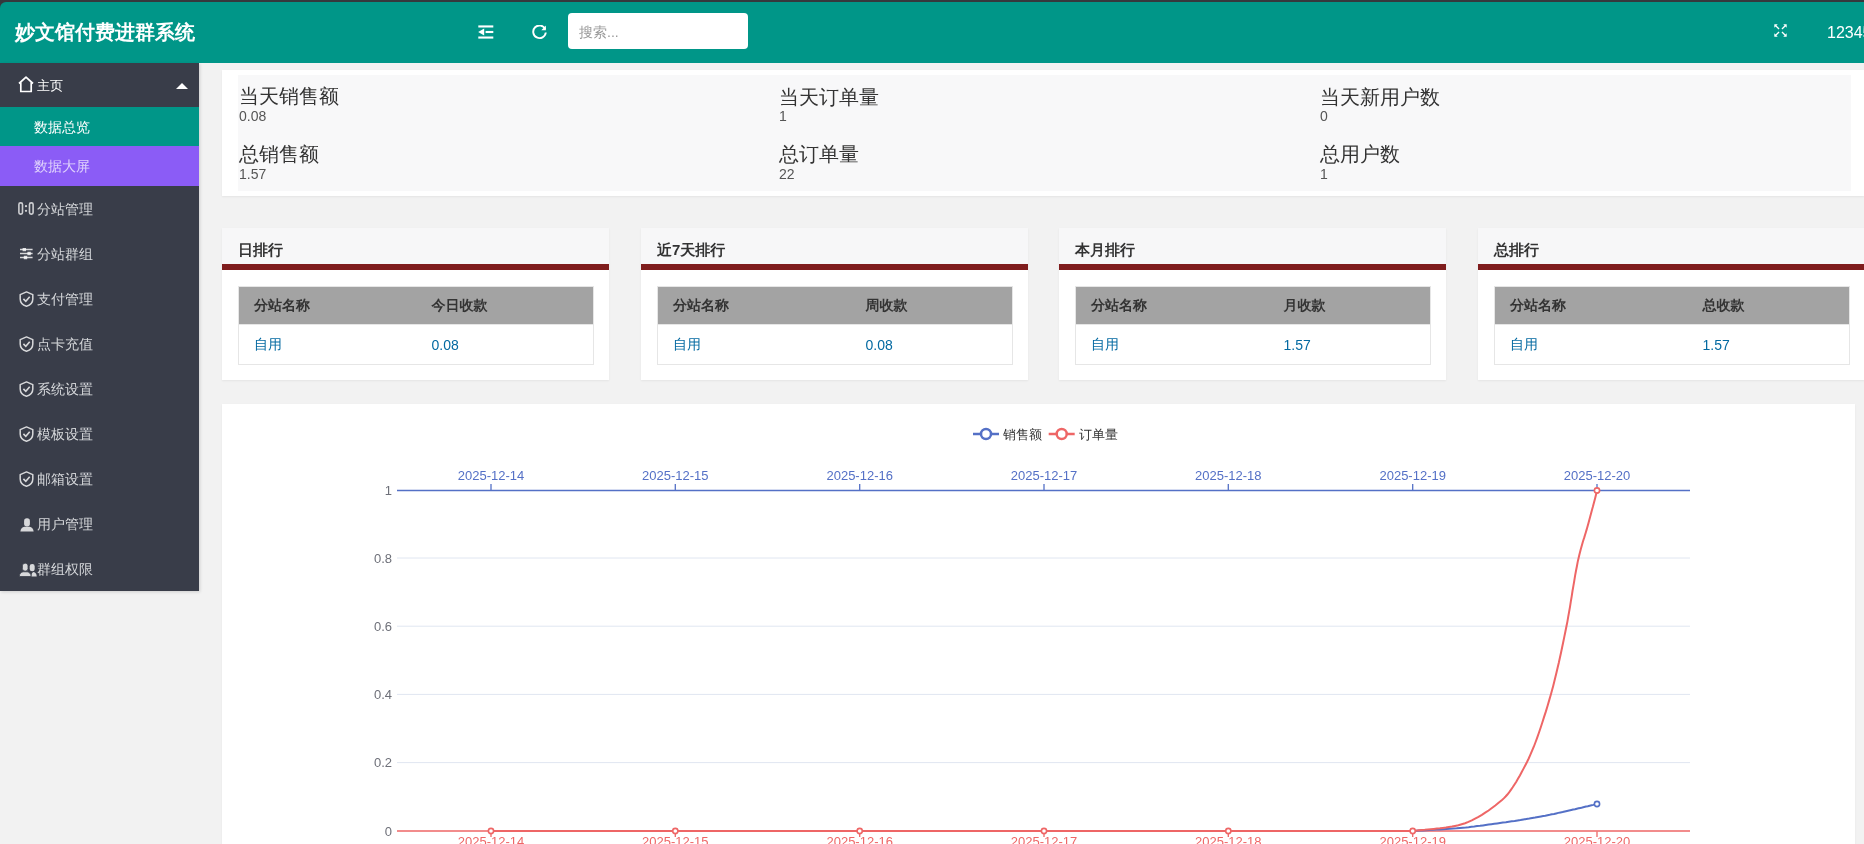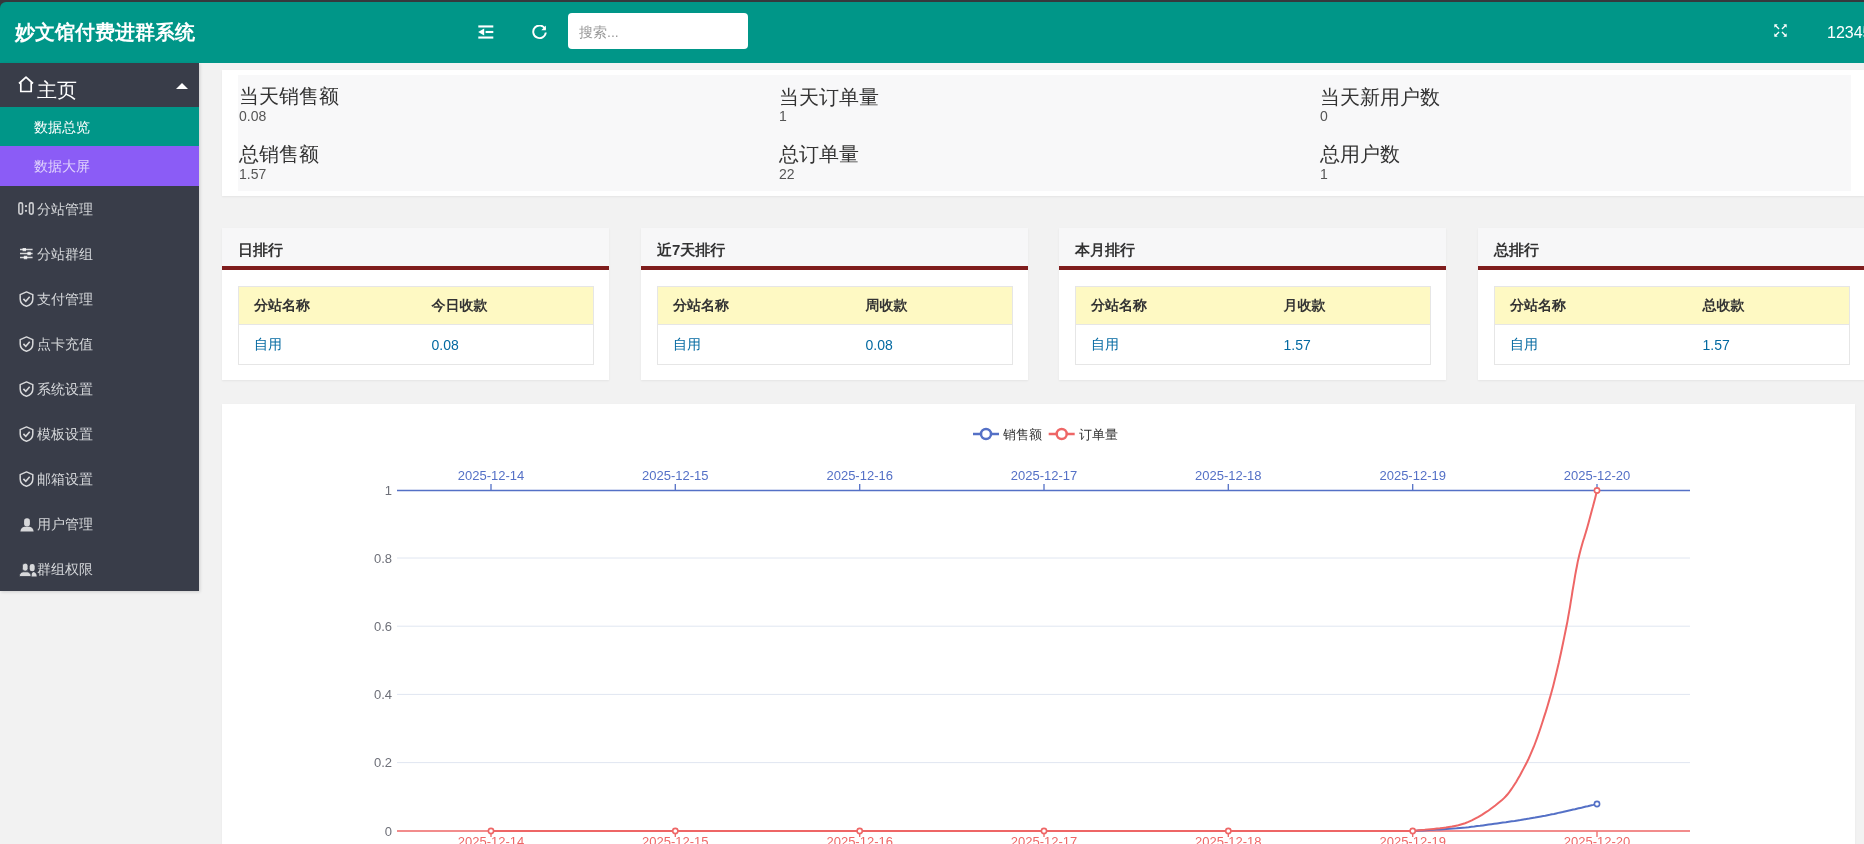--- a/index.html
+++ b/index.html
@@ -11,35 +11,35 @@
 #title { position:absolute; left:15px; top:17px; font-size:20px; font-weight:bold; color:#fff; }
 #search { position:absolute; left:568px; top:11px; width:180px; height:36px; background:#fff; border-radius:4px; }
 #search span { position:absolute; left:11px; top:11px; font-size:14px; color:#999; }
 #fsnum { position:absolute; left:1827px; top:22px; font-size:16px; color:#fff; }
 
 #side { position:absolute; top:63px; left:0; width:199px; height:528px; background:#393d49; box-shadow:1px 1px 3px rgba(0,0,0,.15); }
 .mi { position:absolute; left:0; width:199px; height:45px; font-size:14px; color:#d6d8db; }
 .mi .txt { position:absolute; left:37px; top:50%; margin-top:-8px; }
 .sub { position:absolute; left:0; width:199px; background:#8b5cf6; color:rgba(255,255,255,.72); font-size:14px; }
 .sub .txt { position:absolute; left:34px; top:50%; margin-top:-8px; }
-#homerow { position:absolute; left:0; top:0; width:217px; height:44px; color:#fff; font-size:20px; }
+#homerow { position:absolute; left:0; top:0; width:217px; height:44px; color:#fff; font-size:13px; }
 #homerow .txt { position:absolute; left:37px; top:14px; }
 #homearrow { position:absolute; left:176px; top:20px; width:0; height:0; border-left:6.5px solid transparent; border-right:6.5px solid transparent; border-bottom:6.5px solid #fff; }
 
 .card { position:absolute; background:#fff; box-shadow:0 1px 2px rgba(0,0,0,.06); }
 #statcard { left:222px; top:70px; width:1642px; height:126px; }
 #statpanel { position:absolute; left:16px; top:5px; width:1613px; height:116px; background:#f8f8f9; }
 .stlabel { position:absolute; font-size:20px; color:#333; }
 .stvalue { position:absolute; font-size:14px; color:#555; }
 .rank { top:228px; width:387px; height:152px; }
-.rank .hd { position:absolute; left:0; top:0; right:0; height:42px; background:#f7f7f8; border-bottom:4px solid #7f1d1d; }
+.rank .hd { position:absolute; left:0; top:0; right:0; height:42px; background:#f7f7f8; border-bottom:6px solid #7f1d1d; }
 .rank .hd span { position:absolute; left:16px; top:13px; font-size:15px; font-weight:bold; color:#333; }
 .rank table { position:absolute; left:16px; top:58px; width:356px; border-collapse:collapse; table-layout:fixed; font-size:14px; border:1px solid #e6e6e6; }
 .rank th.a { width:178px; } .rank th.b { width:193px; }
-.rank th { background:#fef9c3; font-weight:bold; color:#333; text-align:left; height:38px; padding:0 0 0 15px; border-bottom:1px solid #e6e6e6;margin-top:26px; }
+.rank th { background:#a3a3a3; font-weight:bold; color:#333; text-align:left; height:38px; padding:0 0 0 15px; border-bottom:1px solid #e6e6e6;margin-top:26px; }
 .rank td { color:#0369a1; height:40px; padding:0 0 0 15px; }
 #chartcard { left:222px; top:404px; width:1633px; height:440px; }
 </style>
 </head>
 <body>
 <div id="topdark"></div>
 <div id="header">
   <div id="title">妙文馆付费进群系统</div>
   <svg class="abs" style="left:478px;top:23px" width="16" height="14" viewBox="0 0 16 14">
     <rect x="0.3" y="0.4" width="15" height="2.1" fill="#fff"></rect>

